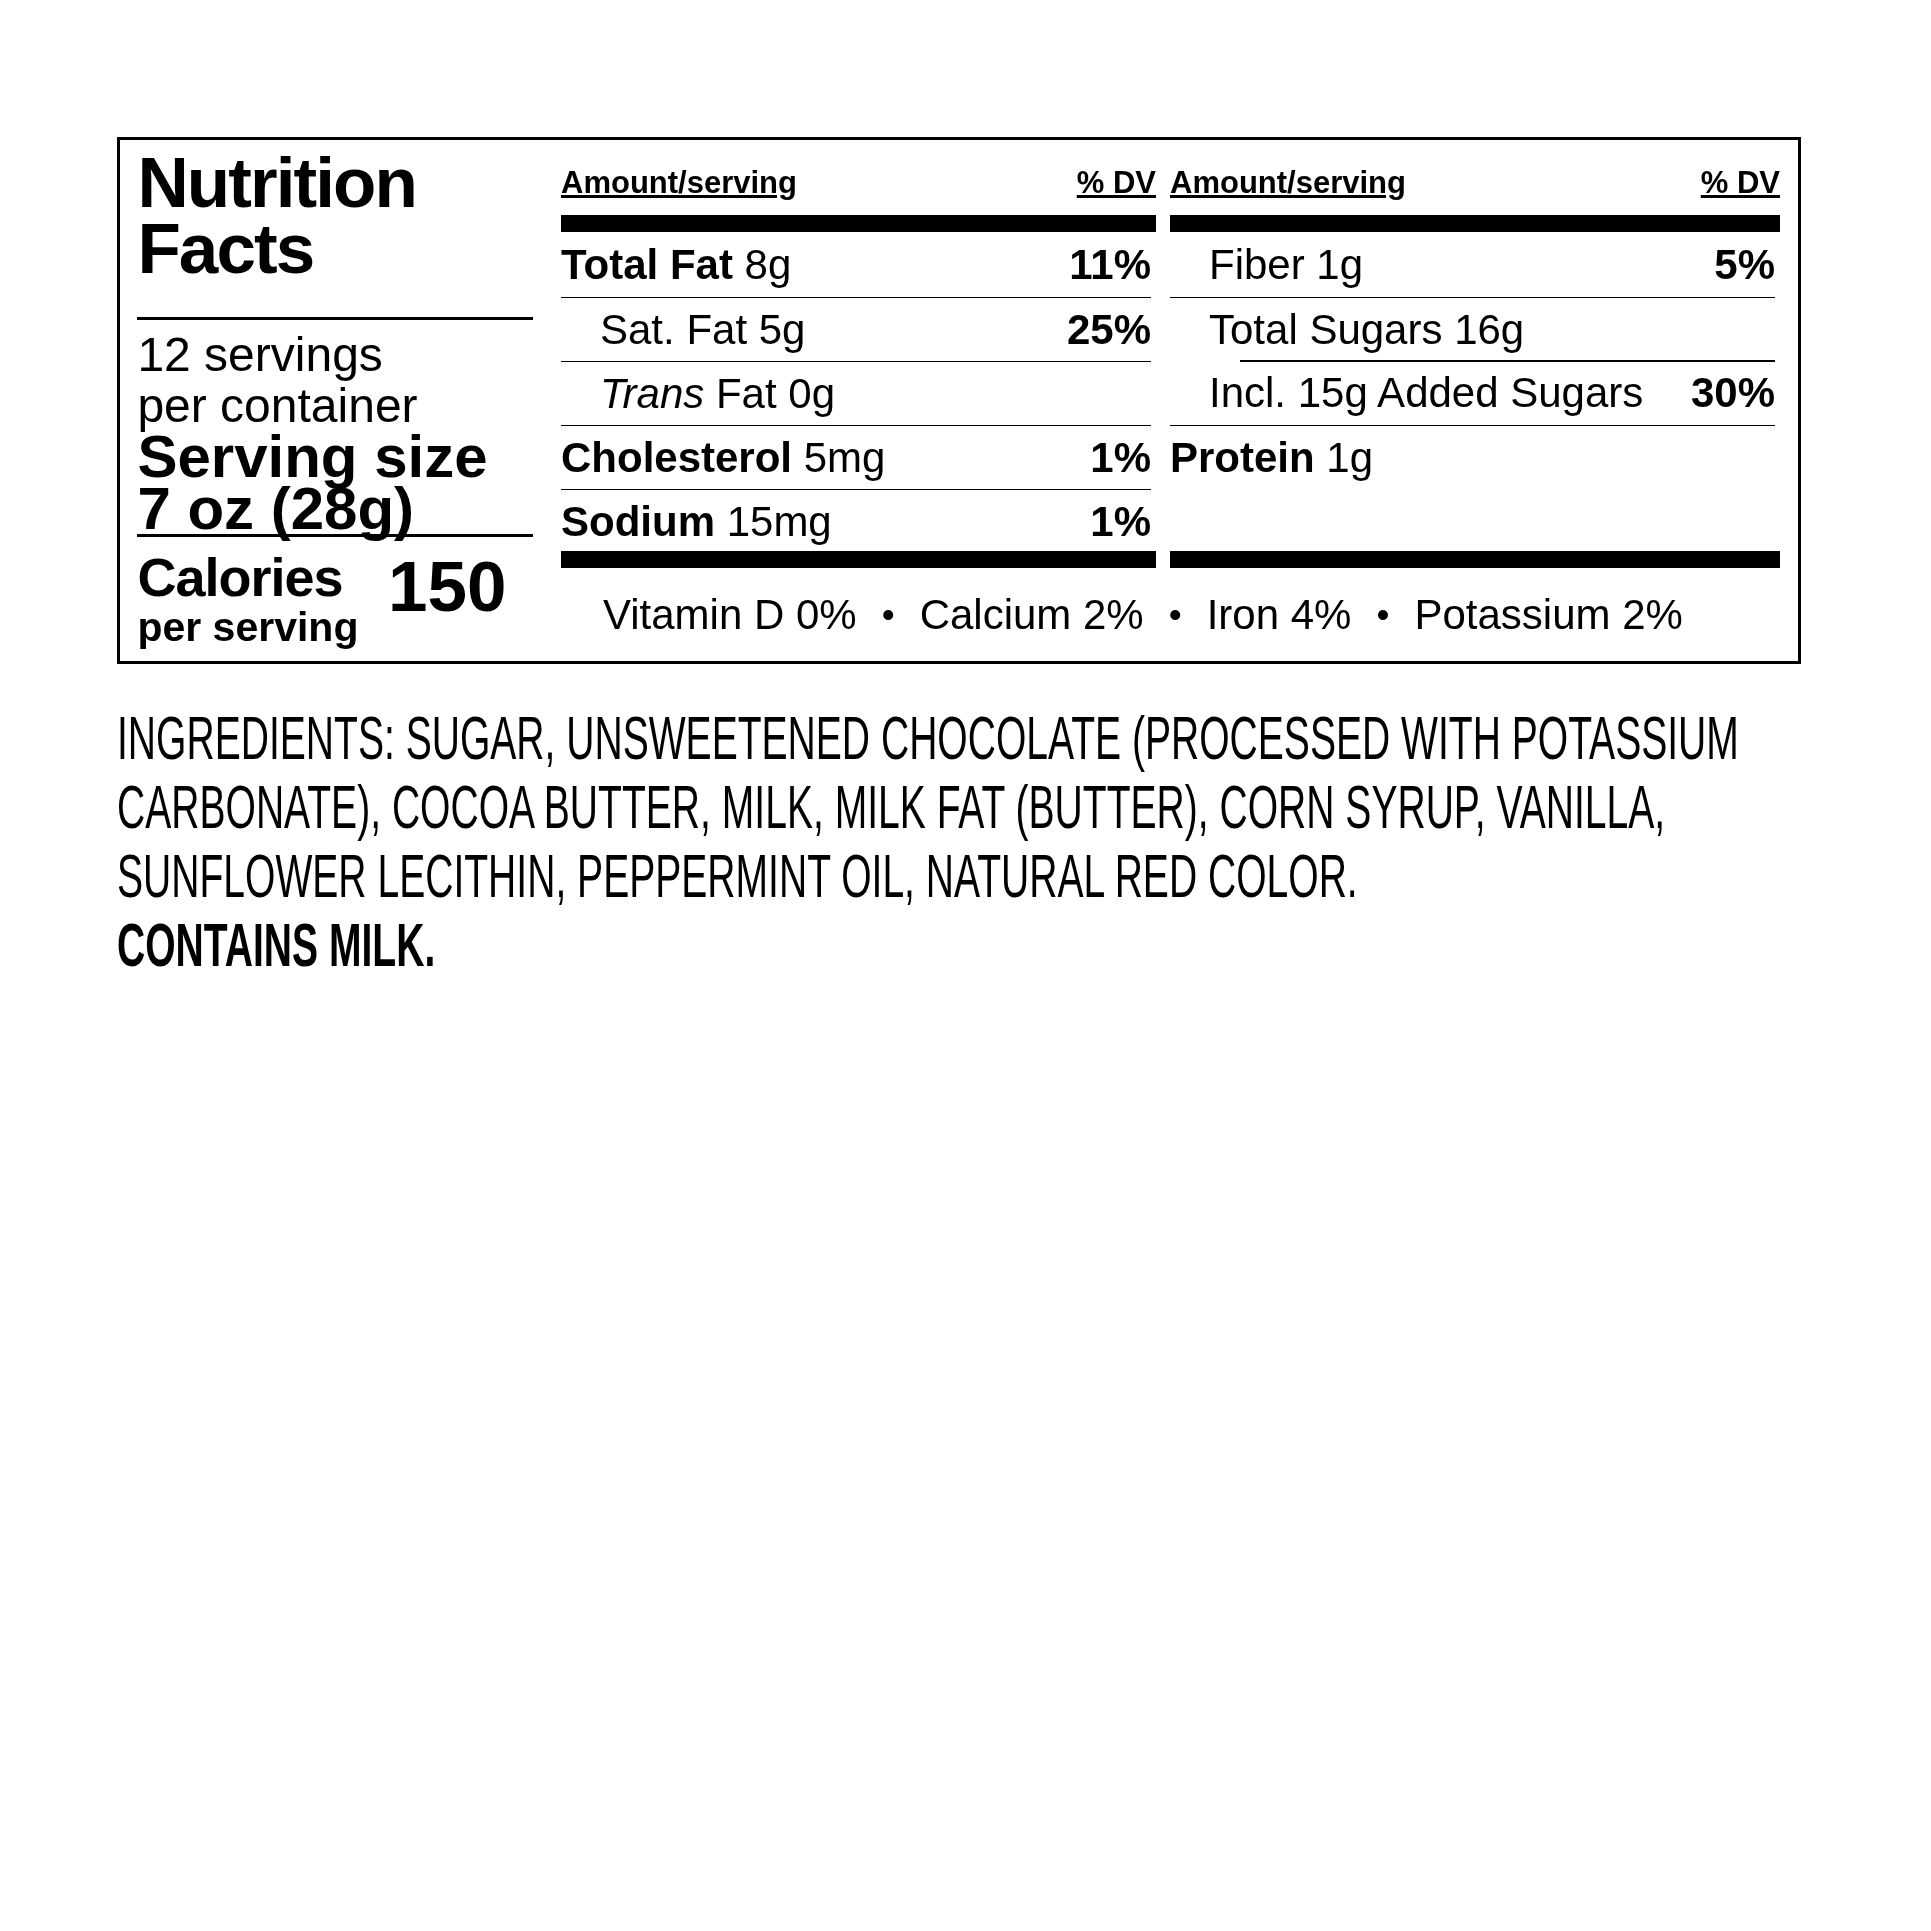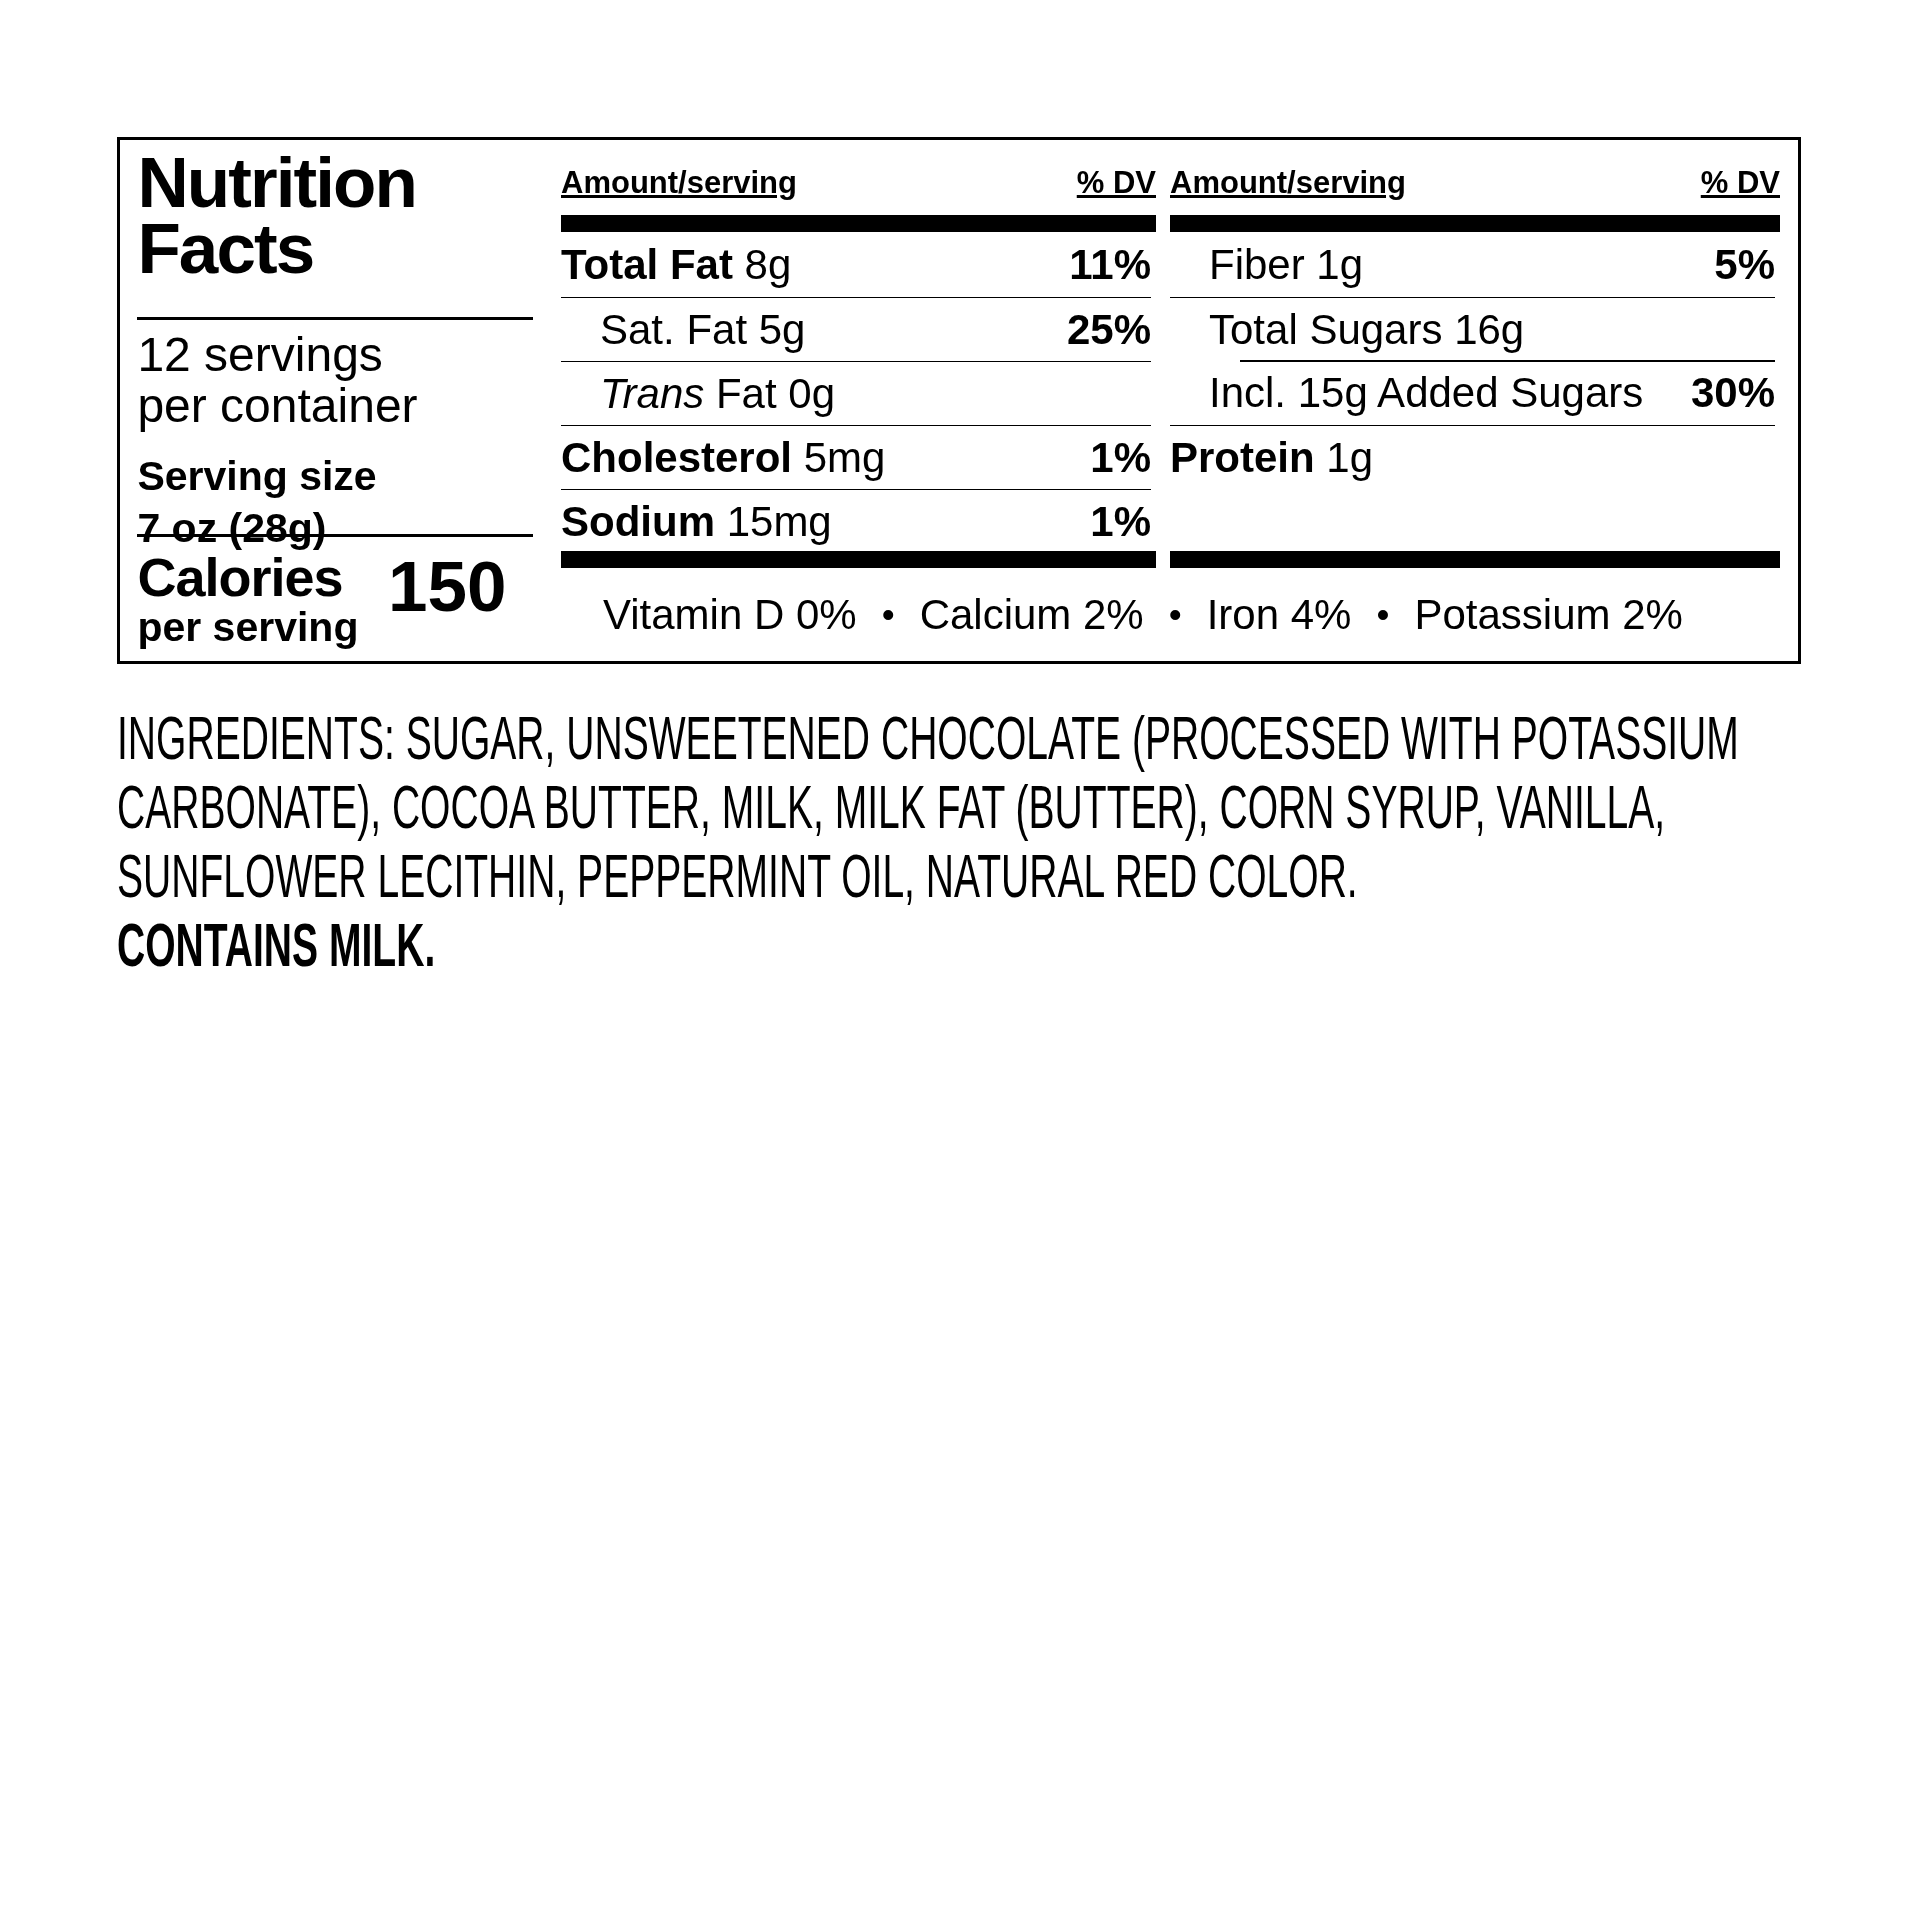--- a/index.html
+++ b/index.html
@@ -20,21 +20,21 @@
 
   
   .nf-title {
     position:absolute; left:17.4px; top:9.7px;
     font-size:71px; font-weight:bold; line-height:66px; letter-spacing:-1.9px;
   }
   .lc-divider { position:absolute; left:17.4px; width:396px; height:2.9px; background:#000; }
   .d1 { top:177px; }
   .d2 { top:394px; }
   .servings { position:absolute; left:17.4px; top:189px; font-size:48px; line-height:51px; }
-  .serving-size { position:absolute; left:17.4px; top:291px; font-size:41px; font-weight:bold; line-height:52px;margin-top:19px; }
+  .serving-size { position:absolute; left:17.4px; top:291px; font-size:60px; font-weight:bold; line-height:52px; }
   .calories-label { position:absolute; left:17.4px; top:406px; font-size:54px; font-weight:bold; letter-spacing:-1px; }
   .calories-sub   { position:absolute; left:17.4px; top:464px; font-size:41px; font-weight:bold; }
   .calories-value { position:absolute; left:268px; top:406px; font-size:71px; font-weight:bold; }
 
   
   .col { position:absolute; top:23px; height:406px; }
   .col-mid   { left:441px;  width:595px; }
   .col-right { left:1050px; width:610px; }
   .col-header {
     position:absolute; left:0; right:0; top:2px;

